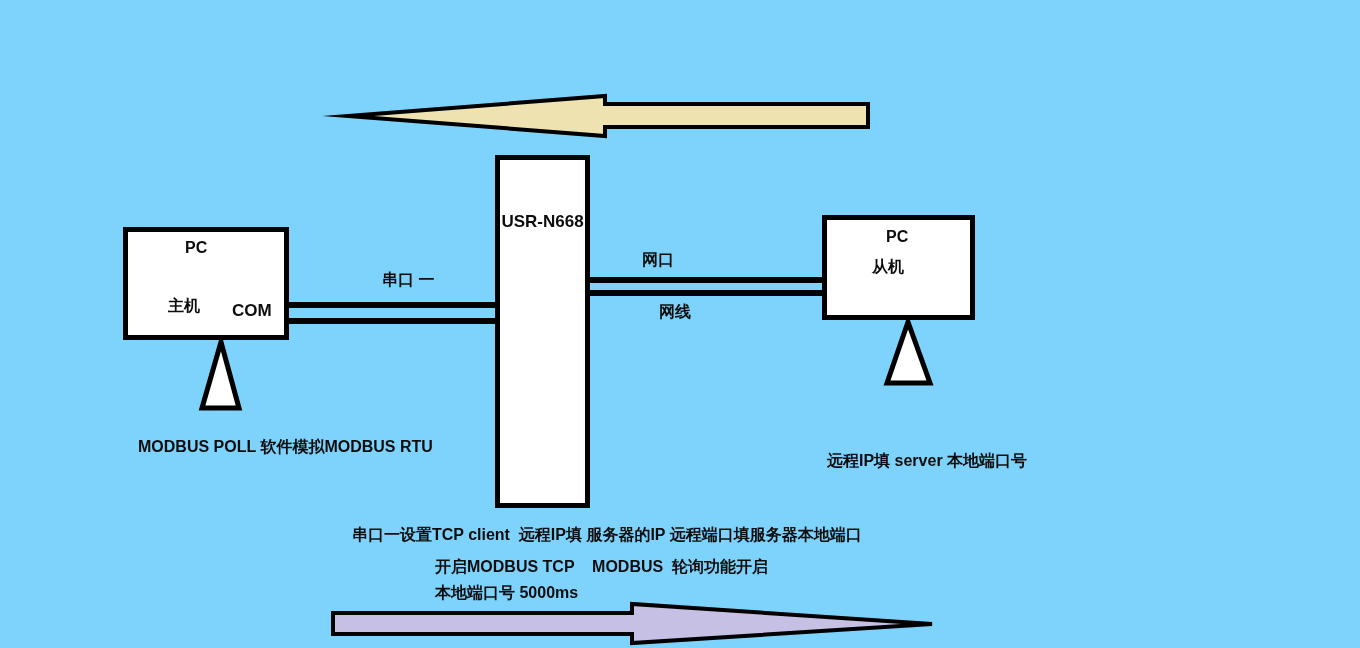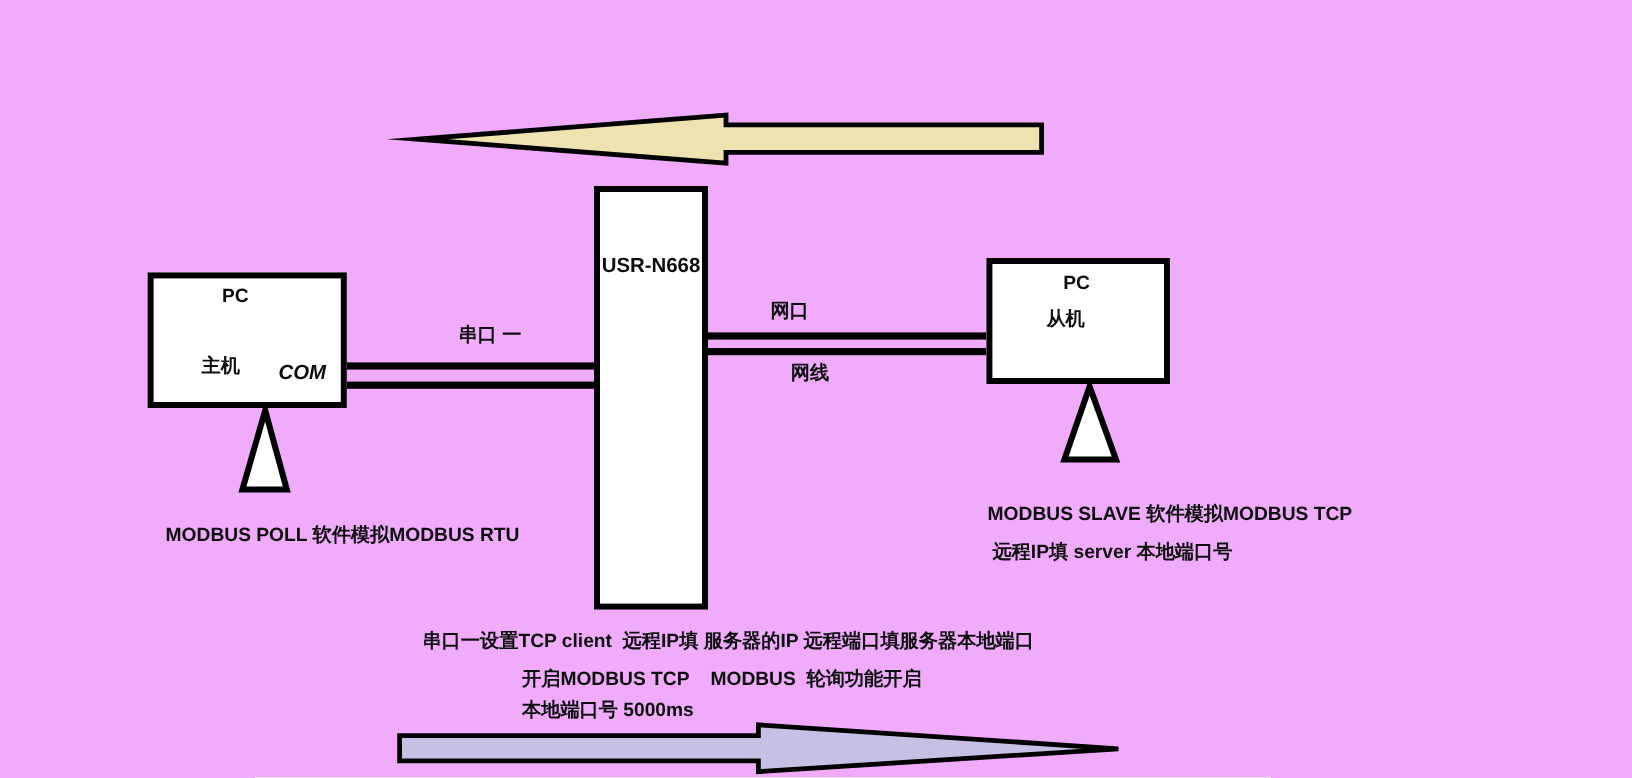--- a/index.html
+++ b/index.html
@@ -1,19 +1,19 @@
 <!DOCTYPE html>
 <html><head>
 <meta charset="utf-8">
 <style>
   html,body{margin:0;padding:0;background:#ffffff;}
   .canvas{
     position:relative;
     width:1360px;height:648px;
-    background:#f0abfc;
+    background:#7dd3fc;
     font-family:"Liberation Sans","DejaVu Sans",sans-serif;
     color:#000;
     overflow:hidden;
   }
   .layer{position:absolute;left:0;top:0;}
   .box{
     position:absolute;
     border:5px solid #000;
     background:#fff;
     box-sizing:border-box;
@@ -58,30 +58,29 @@
   <div class="cable" style="left:289px;top:302px;width:206px;height:22px;"></div>
 
   <div class="cable" style="left:590px;top:277px;width:232px;height:19px;"></div>
 
   <div class="box" style="left:495px;top:155px;width:95px;height:353px;"></div>
   <div class="lbl device-label" style="left:495px;top:212px;width:95px;">USR-N668</div>
 
   <div class="box" style="left:123px;top:227px;width:166px;height:113px;"></div>
   <div class="lbl fs16" style="left:185px;top:239px;">PC</div>
   <div class="lbl fs16" style="left:168px;top:264px;margin-top:33px;">主机</div>
-  <div class="lbl fs17" style="left:232px;top:301px;font-style:italic;">COM</div>
+  <div class="lbl fs17" style="left:232px;top:301px;">COM</div>
 
   <div class="box" style="left:822px;top:215px;width:153px;height:105px;"></div>
   <div class="lbl fs16" style="left:886px;top:228px;">PC</div>
   <div class="lbl fs16" style="left:872px;top:258px;font-family:Liberation Serif, serif;">从机</div>
 
   <div class="lbl fs16" style="left:382px;top:271px;">串口 一</div>
   <div class="lbl fs16" style="left:612px;top:251px;margin-left:30px;">网口</div>
   <div class="lbl fs16" style="left:659px;top:303px;">网线</div>
 
   <div class="lbl fs16" style="left:138px;top:438px;">MODBUS POLL 软件模拟MODBUS RTU</div>
-  <div class="lbl fs16" style="left:823px;top:420px;">MODBUS SLAVE 软件模拟MODBUS TCP</div>
   <div class="lbl fs16" style="left:827px;top:452px;">远程IP填 server 本地端口号</div>
   <div class="lbl fs16" style="left:435px;top:558px;">开启MODBUS TCP    MODBUS  轮询功能开启</div>
   <div class="lbl fs16" style="left:352px;top:526px;">串口一设置TCP client  远程IP填 服务器的IP 远程端口填服务器本地端口</div>
   <div class="lbl fs16" style="left:435px;top:584px;">本地端口号 5000ms</div>
 
 </div>
 
 </body></html>

